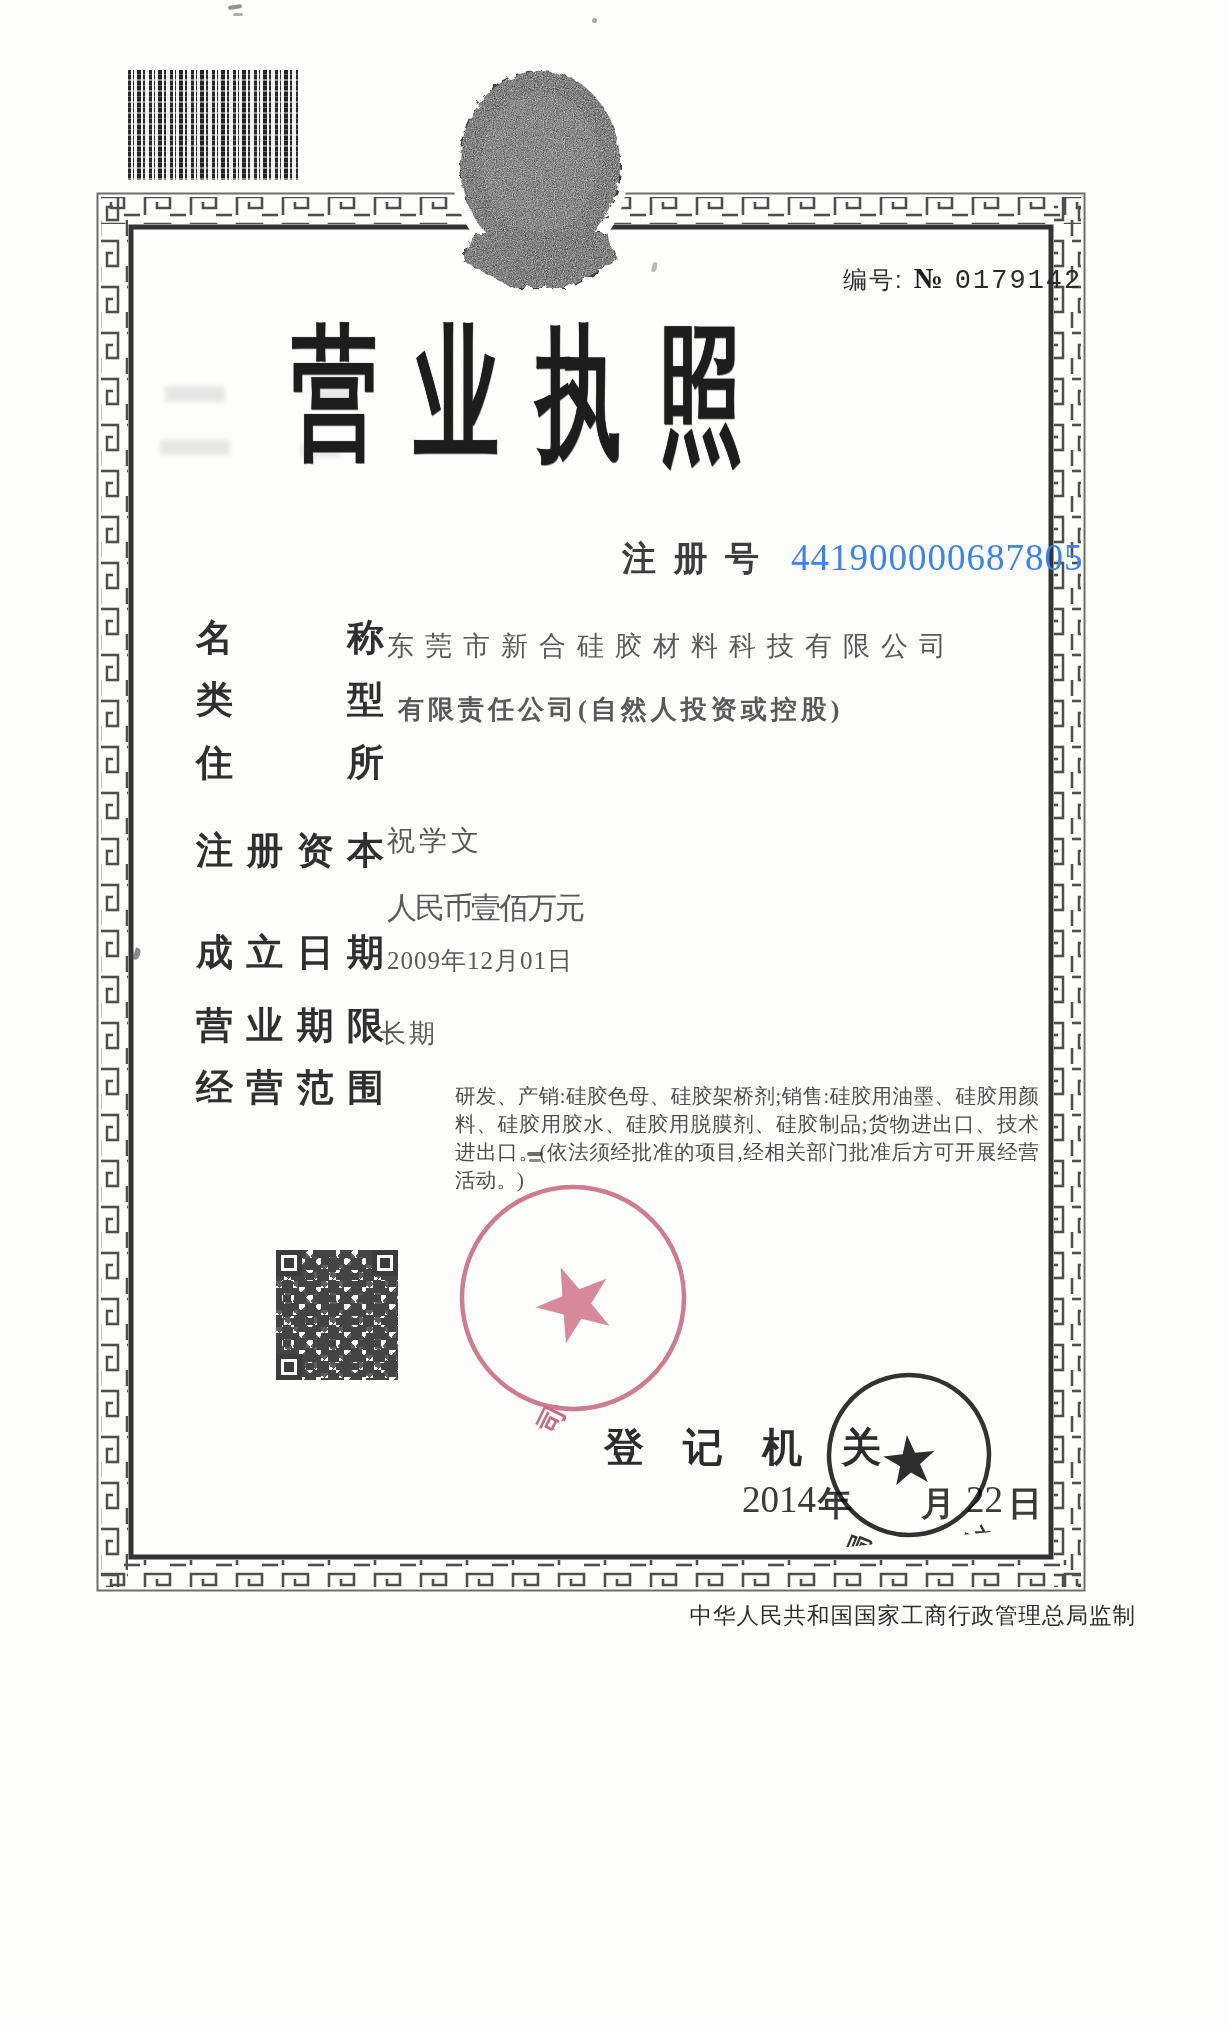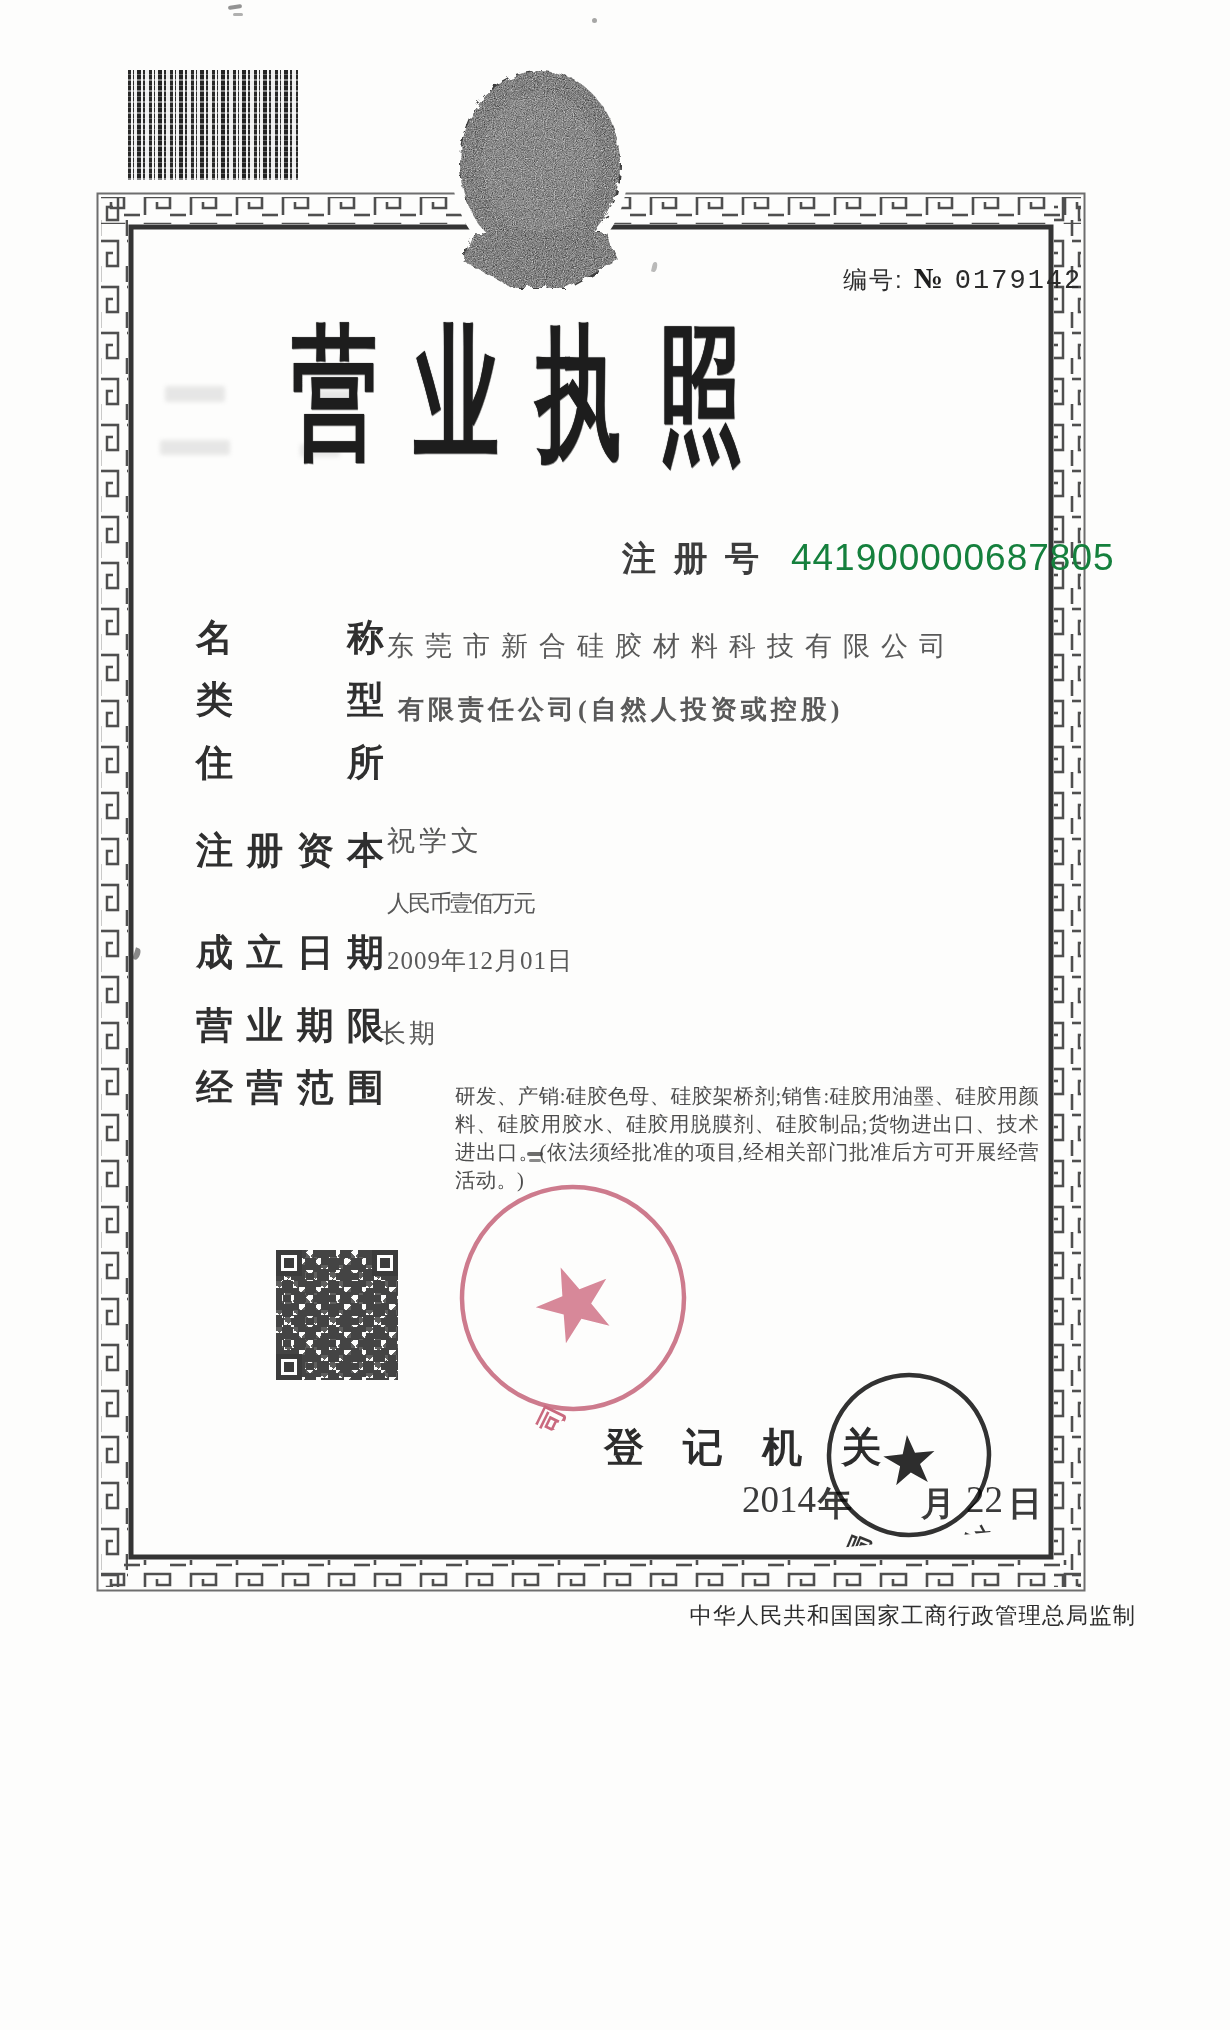--- a/index.html
+++ b/index.html
@@ -30,21 +30,21 @@
   .title-row{left:280px;top:334px;display:flex;z-index:2;}
   .title-char{display:inline-block;width:85px;margin-right:37px;font-size:118px;line-height:118px;
     font-family:"Liberation Sans",sans-serif;font-weight:900;color:#1d1d1d;
     transform:scale(0.72,1.22);transform-origin:center center;
     text-shadow:0 0 1px #2a2a2a, 1px 1px 0 rgba(60,60,60,.55);}
   .title-char:last-child{margin-right:0;}
 
   
   .regno-row{left:622px;top:536px;display:flex;align-items:baseline;z-index:2;}
   .regno-label{font-family:"Liberation Sans",sans-serif;font-weight:bold;font-size:34px;color:#3d3d3d;letter-spacing:4px;}
-  .regno-value{font-family:Liberation Sans, sans-serif;font-size:37px;color:#15803d;margin-left:28px;letter-spacing:1px;}
+  .regno-value{font-family:Liberation Serif, serif;font-size:37px;color:#3b82f6;margin-left:28px;letter-spacing:1px;}
 
   
   .f-label{font-family:"Liberation Sans",sans-serif;font-weight:bold;font-size:37px;color:#2f2f2f;
     width:188px;text-align:justify;text-align-last:justify;line-height:1.1;}
   .f-val{font-family:"Liberation Serif",serif;color:#595959;}
 
   
   .scope{left:455px;top:1082px;width:584px;font-size:20.5px;line-height:28px;color:#4d4d4d;
     font-family:"Liberation Serif",serif;letter-spacing:.2px;text-align:justify;}
 
@@ -160,21 +160,21 @@
   <div class="abs f-val" style="left:387px;top:628px;font-size:27px;letter-spacing:11px;">东莞市新合硅胶材料科技有限公司</div>
 
   <div class="abs f-label" style="left:196px;top:680px;">类 型</div>
   <div class="abs f-val" style="left:398px;top:692px;font-size:26px;letter-spacing:4px;font-weight:bold;">有限责任公司(自然人投资或控股)</div>
 
   <div class="abs f-label" style="left:196px;top:743px;">住 所</div>
 
   <div class="abs f-val" style="left:387px;top:822px;font-size:28px;letter-spacing:4px;">祝学文</div>
 
   <div class="abs f-label" style="left:196px;top:831px;">注 册 资 本</div>
-  <div class="abs f-val" style="left:387px;top:888px;font-size:23px;letter-spacing:-2px;">人民币壹佰万元</div>
+  <div class="abs f-val" style="left:387px;top:888px;font-size:30px;letter-spacing:-2px;">人民币壹佰万元</div>
 
   <div class="abs mark" style="left:134px;top:948px;width:6px;height:12px;opacity:.6;border-radius:0 50% 60% 40%;transform:rotate(18deg)"></div>
   <div class="abs f-label" style="left:196px;top:933px;">成 立 日 期</div>
   <div class="abs f-val" style="left:387px;top:944px;font-size:25px;letter-spacing:1px;">2009年12月01日</div>
 
   <div class="abs f-label" style="left:196px;top:1006px;">营 业 期 限</div>
   <div class="abs f-val" style="left:380px;top:1016px;font-size:26px;letter-spacing:3px;">长期</div>
 
   <div class="abs f-label" style="left:196px;top:1068px;">经 营 范 围</div>
   <div class="abs scope">研发、产销:硅胶色母、硅胶架桥剂;销售:硅胶用油墨、硅胶用颜料、硅胶用胶水、硅胶用脱膜剂、硅胶制品;货物进出口、技术进出口。(依法须经批准的项目,经相关部门批准后方可开展经营活动。)</div>

